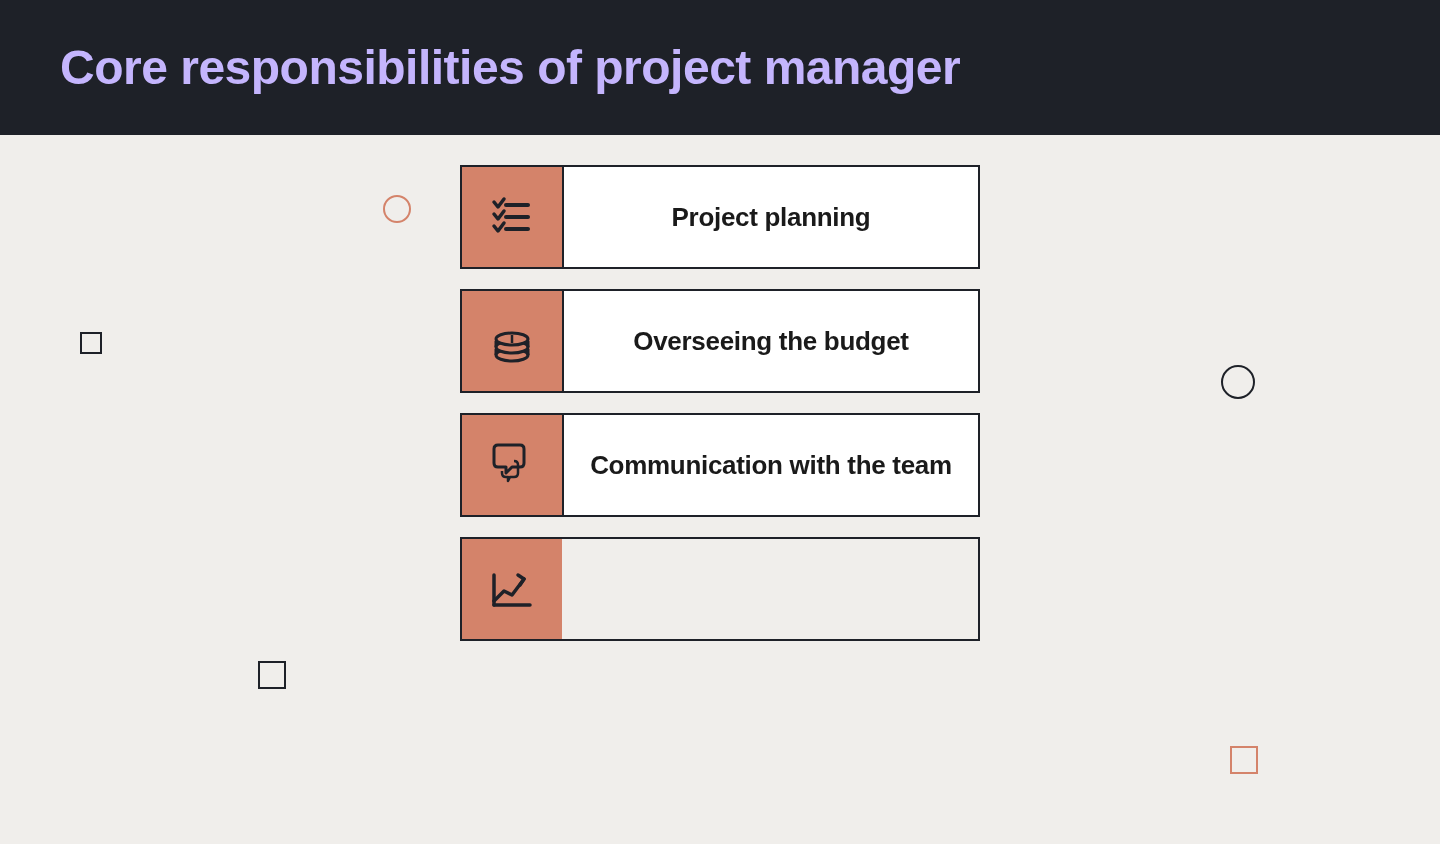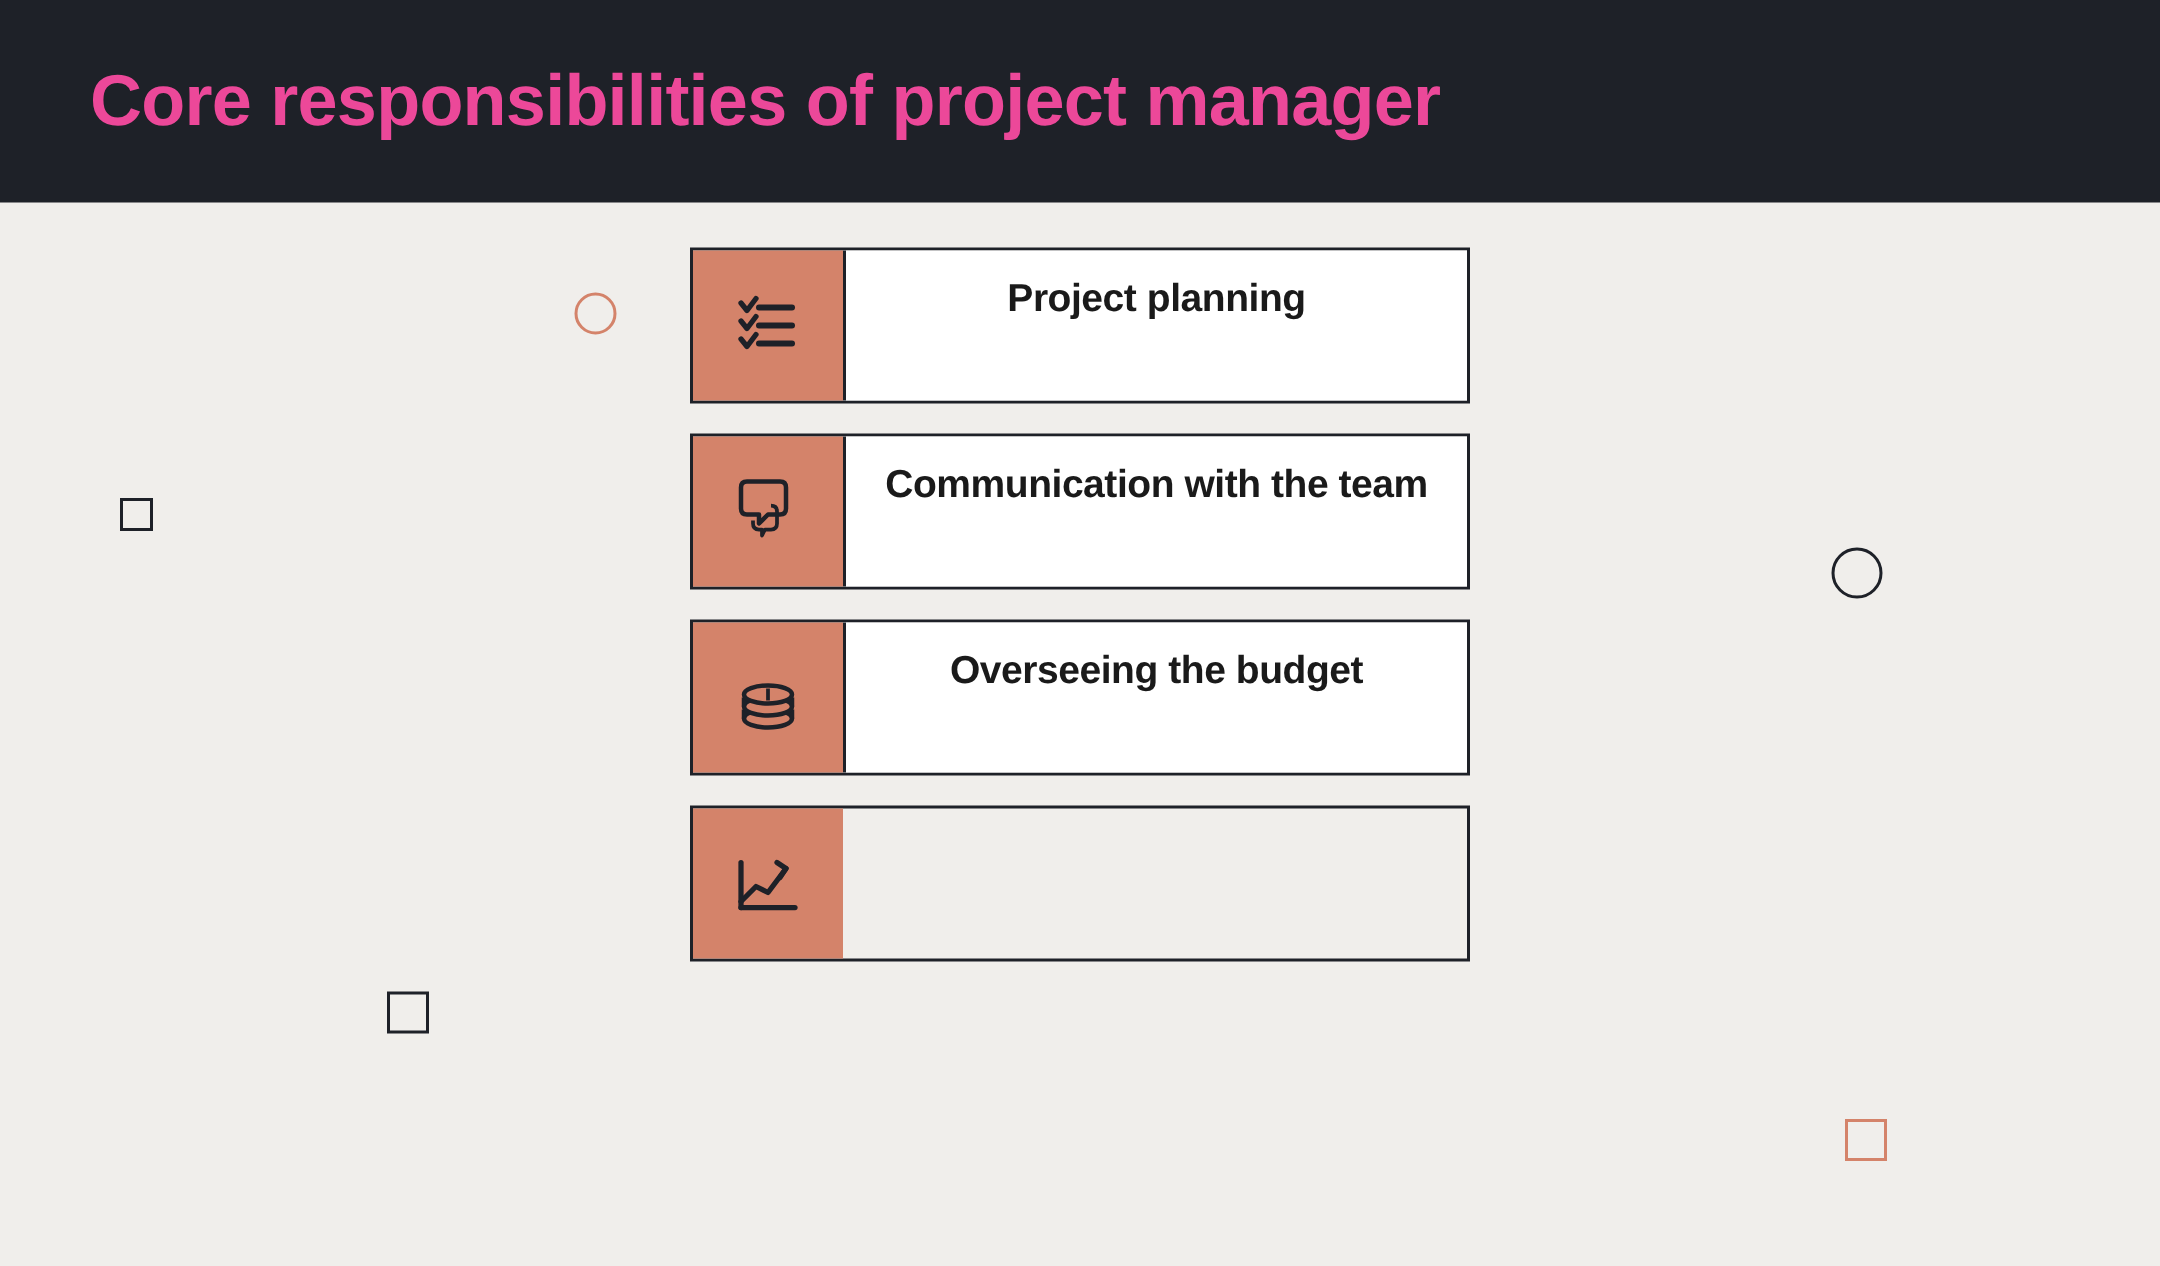--- a/index.html
+++ b/index.html
@@ -17,21 +17,21 @@
       position: relative;
     }
 
     .header {
       background-color: #1e2128;
       padding: 40px 60px;
       width: 100%;
     }
 
     .header-title {
-      color: #ec4899;
+      color: #c4b5fd;
       font-size: 48px;
       font-weight: 900;
       letter-spacing: -0.5px;
     }
 
     .content-area {
       position: relative;
       padding: 30px 0;
       display: flex;
       flex-direction: column;
@@ -59,23 +59,23 @@
 
     .icon-box svg {
       width: 56px;
       height: 56px;
     }
 
     .label-box {
       background-color: #ffffff;
       flex: 1;
       display: flex;
-      align-items: flex-start;
+      align-items: flex-end;
       justify-content: center;
-      padding: 16px 24px;
+      padding: 34px 24px;
       border-left: 2.5px solid #1e2128;
     }
 
     .label-text {
       font-size: 26px;
       font-weight: 900;
       color: #1a1a1a;
       text-align: center;
       letter-spacing: -0.3px;
     }
@@ -163,33 +163,20 @@
     </div>
     <div class="label-box">
       <span class="label-text">Project planning</span>
     </div>
   </div>
 
   <div class="list-item">
     <div class="icon-box">
       <svg viewBox="0 0 56 56" fill="none" xmlns="http://www.w3.org/2000/svg">
 
-        <path d="M10 12 Q10 8 14 8 L36 8 Q40 8 40 12 L40 26 Q40 30 36 30 L28 30 L22 36 L22 30 L14 30 Q10 30 10 26 Z" stroke="#1e2128" stroke-width="3" fill="none" stroke-linejoin="round"></path>
-        <path d="M30 24 Q34 24 34 28 L34 36 Q34 40 30 40 L26 40 L24 44 L24 40 L22 40 Q18 40 18 36 L18 34" stroke="#1e2128" stroke-width="2.5" fill="none" stroke-linejoin="round"></path>
-      </svg>
-    </div>
-    <div class="label-box">
-      <span class="label-text">Communication with the team</span>
-    </div>
-  </div>
-
-  <div class="list-item">
-    <div class="icon-box">
-      <svg viewBox="0 0 56 56" fill="none" xmlns="http://www.w3.org/2000/svg">
-
         <ellipse cx="28" cy="42" rx="16" ry="6" stroke="#1e2128" stroke-width="3" fill="none"></ellipse>
         <line x1="12" y1="36" x2="12" y2="42" stroke="#1e2128" stroke-width="3"></line>
         <line x1="44" y1="36" x2="44" y2="42" stroke="#1e2128" stroke-width="3"></line>
 
         <ellipse cx="28" cy="34" rx="16" ry="6" stroke="#1e2128" stroke-width="3" fill="#d4836a"></ellipse>
         <line x1="12" y1="28" x2="12" y2="34" stroke="#1e2128" stroke-width="3"></line>
         <line x1="44" y1="28" x2="44" y2="34" stroke="#1e2128" stroke-width="3"></line>
 
         <ellipse cx="28" cy="26" rx="16" ry="6" stroke="#1e2128" stroke-width="3" fill="#d4836a"></ellipse>
 
@@ -198,20 +185,33 @@
     </div>
     <div class="label-box">
       <span class="label-text">Overseeing the budget</span>
     </div>
   </div>
 
   <div class="list-item">
     <div class="icon-box">
       <svg viewBox="0 0 56 56" fill="none" xmlns="http://www.w3.org/2000/svg">
 
+        <path d="M10 12 Q10 8 14 8 L36 8 Q40 8 40 12 L40 26 Q40 30 36 30 L28 30 L22 36 L22 30 L14 30 Q10 30 10 26 Z" stroke="#1e2128" stroke-width="3" fill="none" stroke-linejoin="round"></path>
+        <path d="M30 24 Q34 24 34 28 L34 36 Q34 40 30 40 L26 40 L24 44 L24 40 L22 40 Q18 40 18 36 L18 34" stroke="#1e2128" stroke-width="2.5" fill="none" stroke-linejoin="round"></path>
+      </svg>
+    </div>
+    <div class="label-box">
+      <span class="label-text">Communication with the team</span>
+    </div>
+  </div>
+
+  <div class="list-item">
+    <div class="icon-box">
+      <svg viewBox="0 0 56 56" fill="none" xmlns="http://www.w3.org/2000/svg">
+
         <polyline points="10,40 20,30 28,34 40,18" stroke="#1e2128" stroke-width="3.5" stroke-linecap="round" stroke-linejoin="round" fill="none"></polyline>
 
         <polyline points="34,14 40,18 36,24" stroke="#1e2128" stroke-width="3.5" stroke-linecap="round" stroke-linejoin="round" fill="none"></polyline>
 
         <line x1="10" y1="14" x2="10" y2="44" stroke="#1e2128" stroke-width="3.5" stroke-linecap="round"></line>
         <line x1="10" y1="44" x2="46" y2="44" stroke="#1e2128" stroke-width="3.5" stroke-linecap="round"></line>
       </svg>
     </div>
   </div>
 

